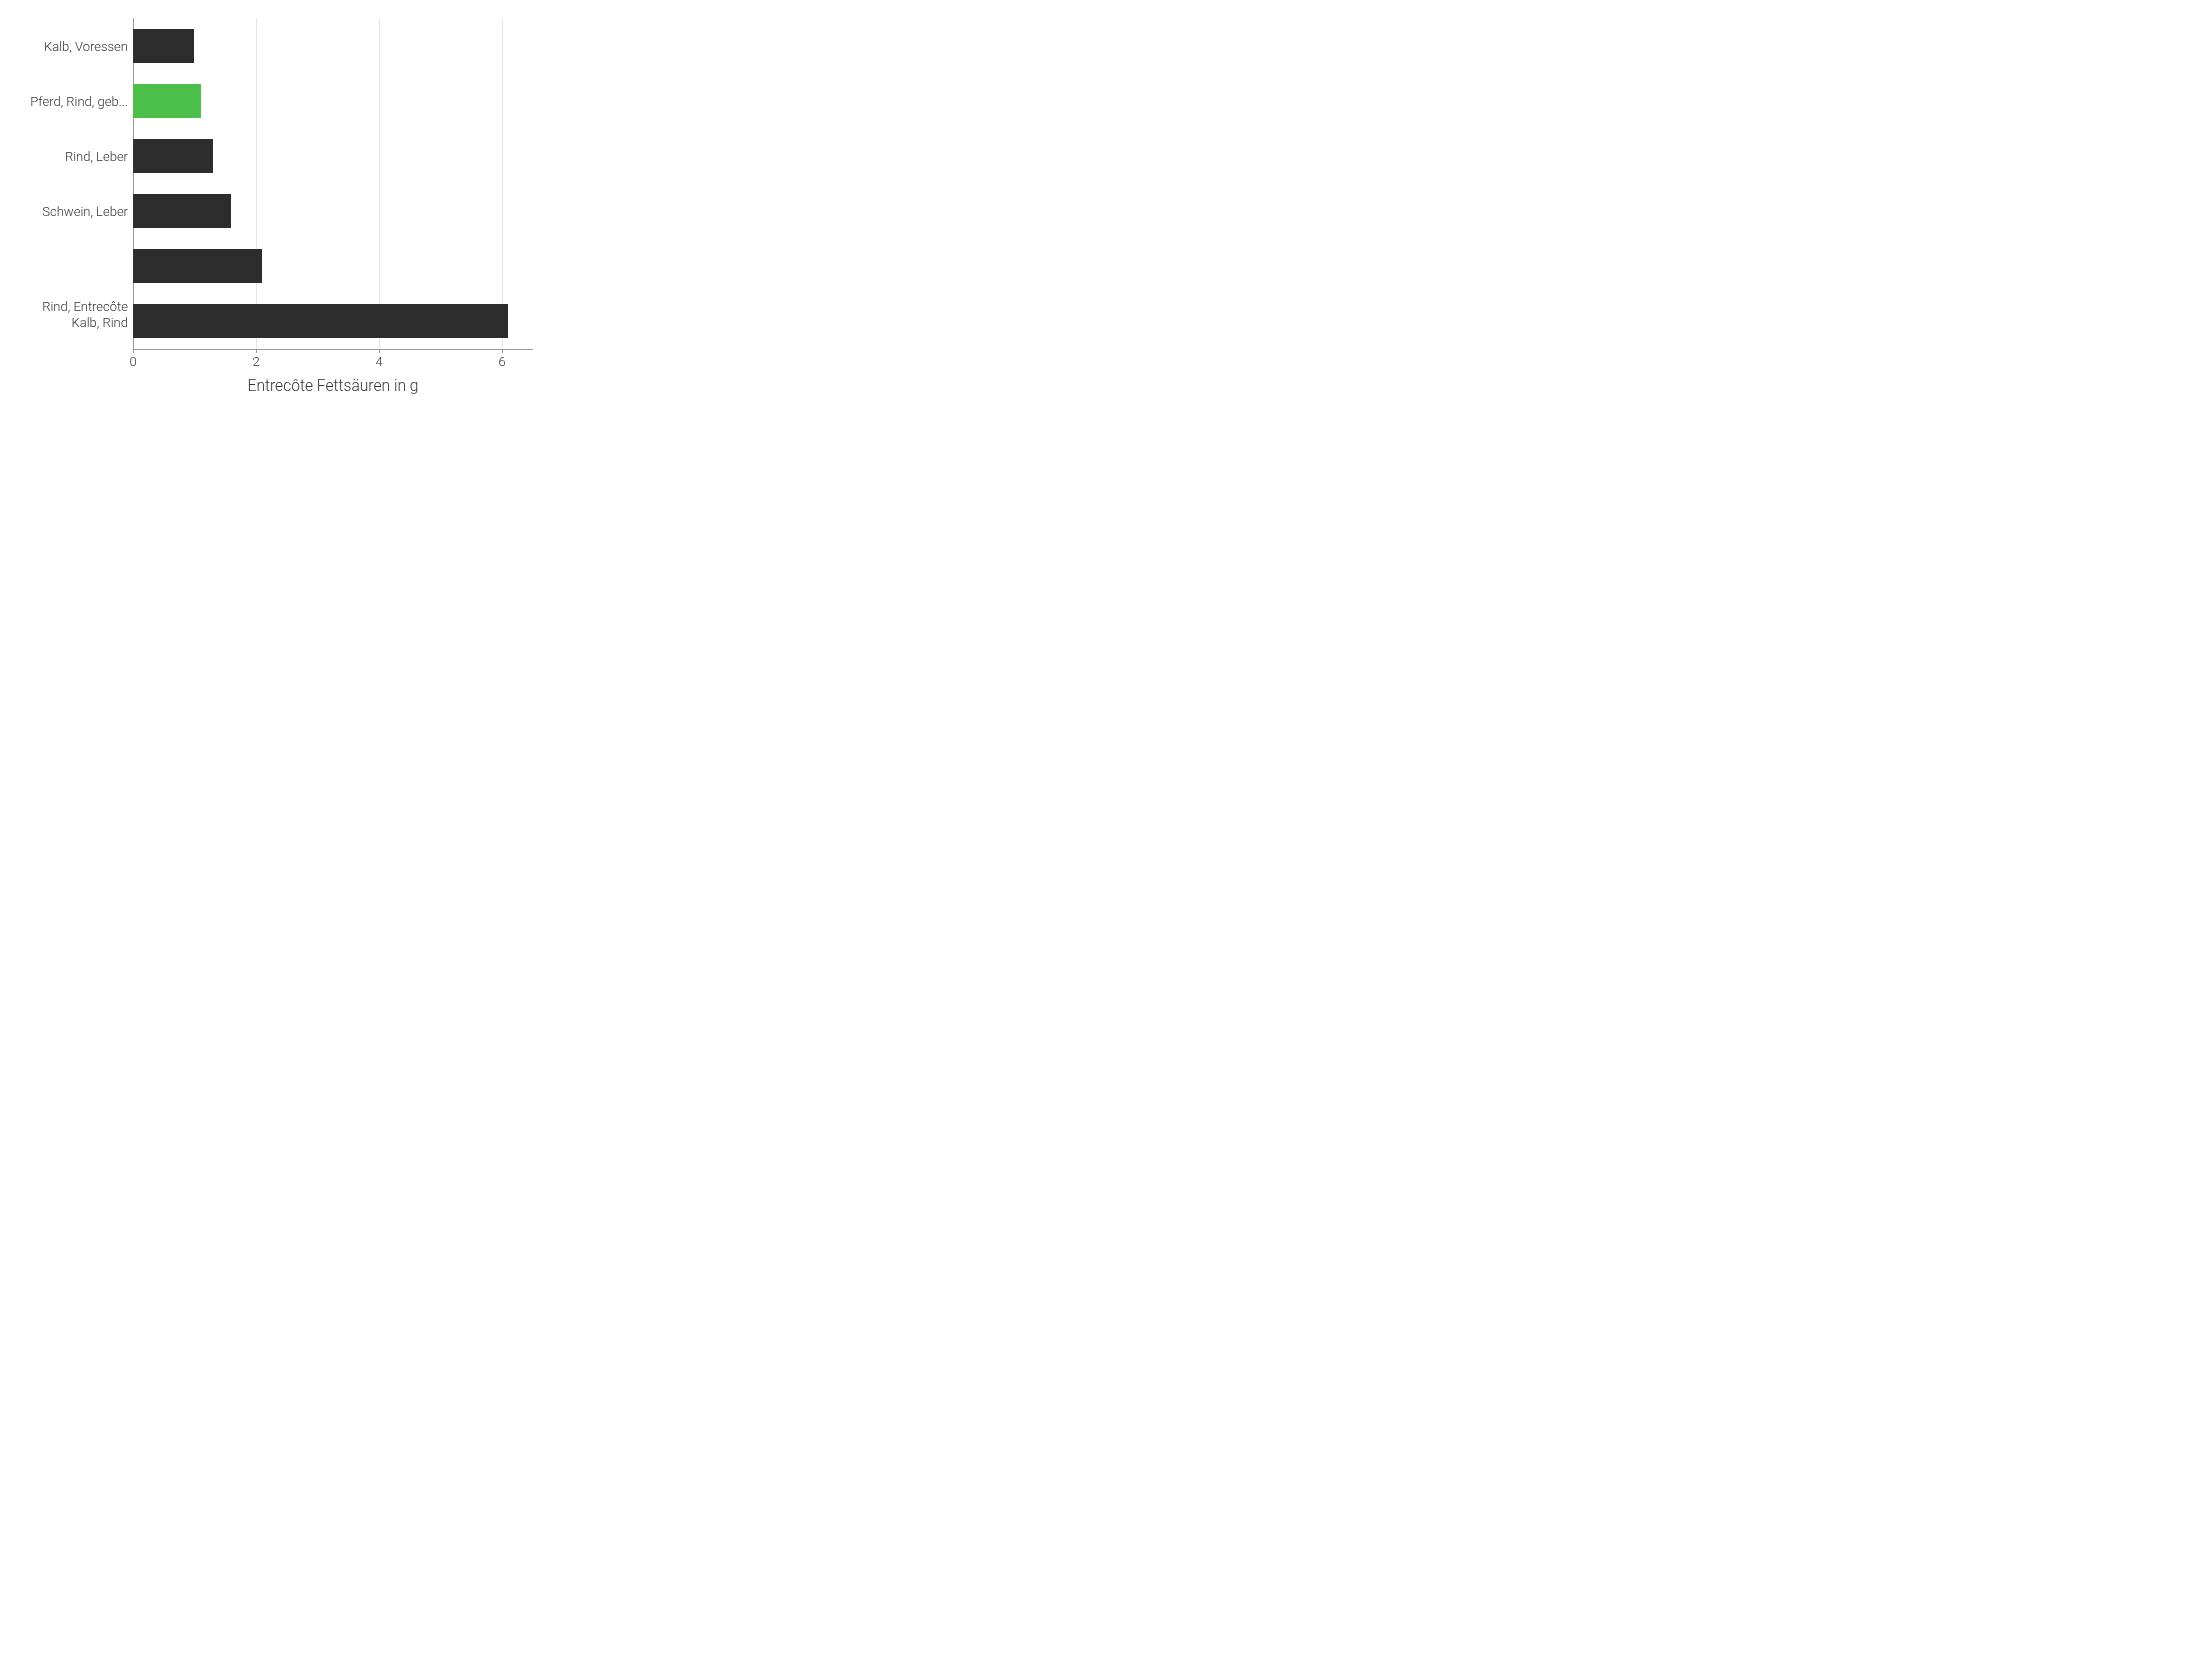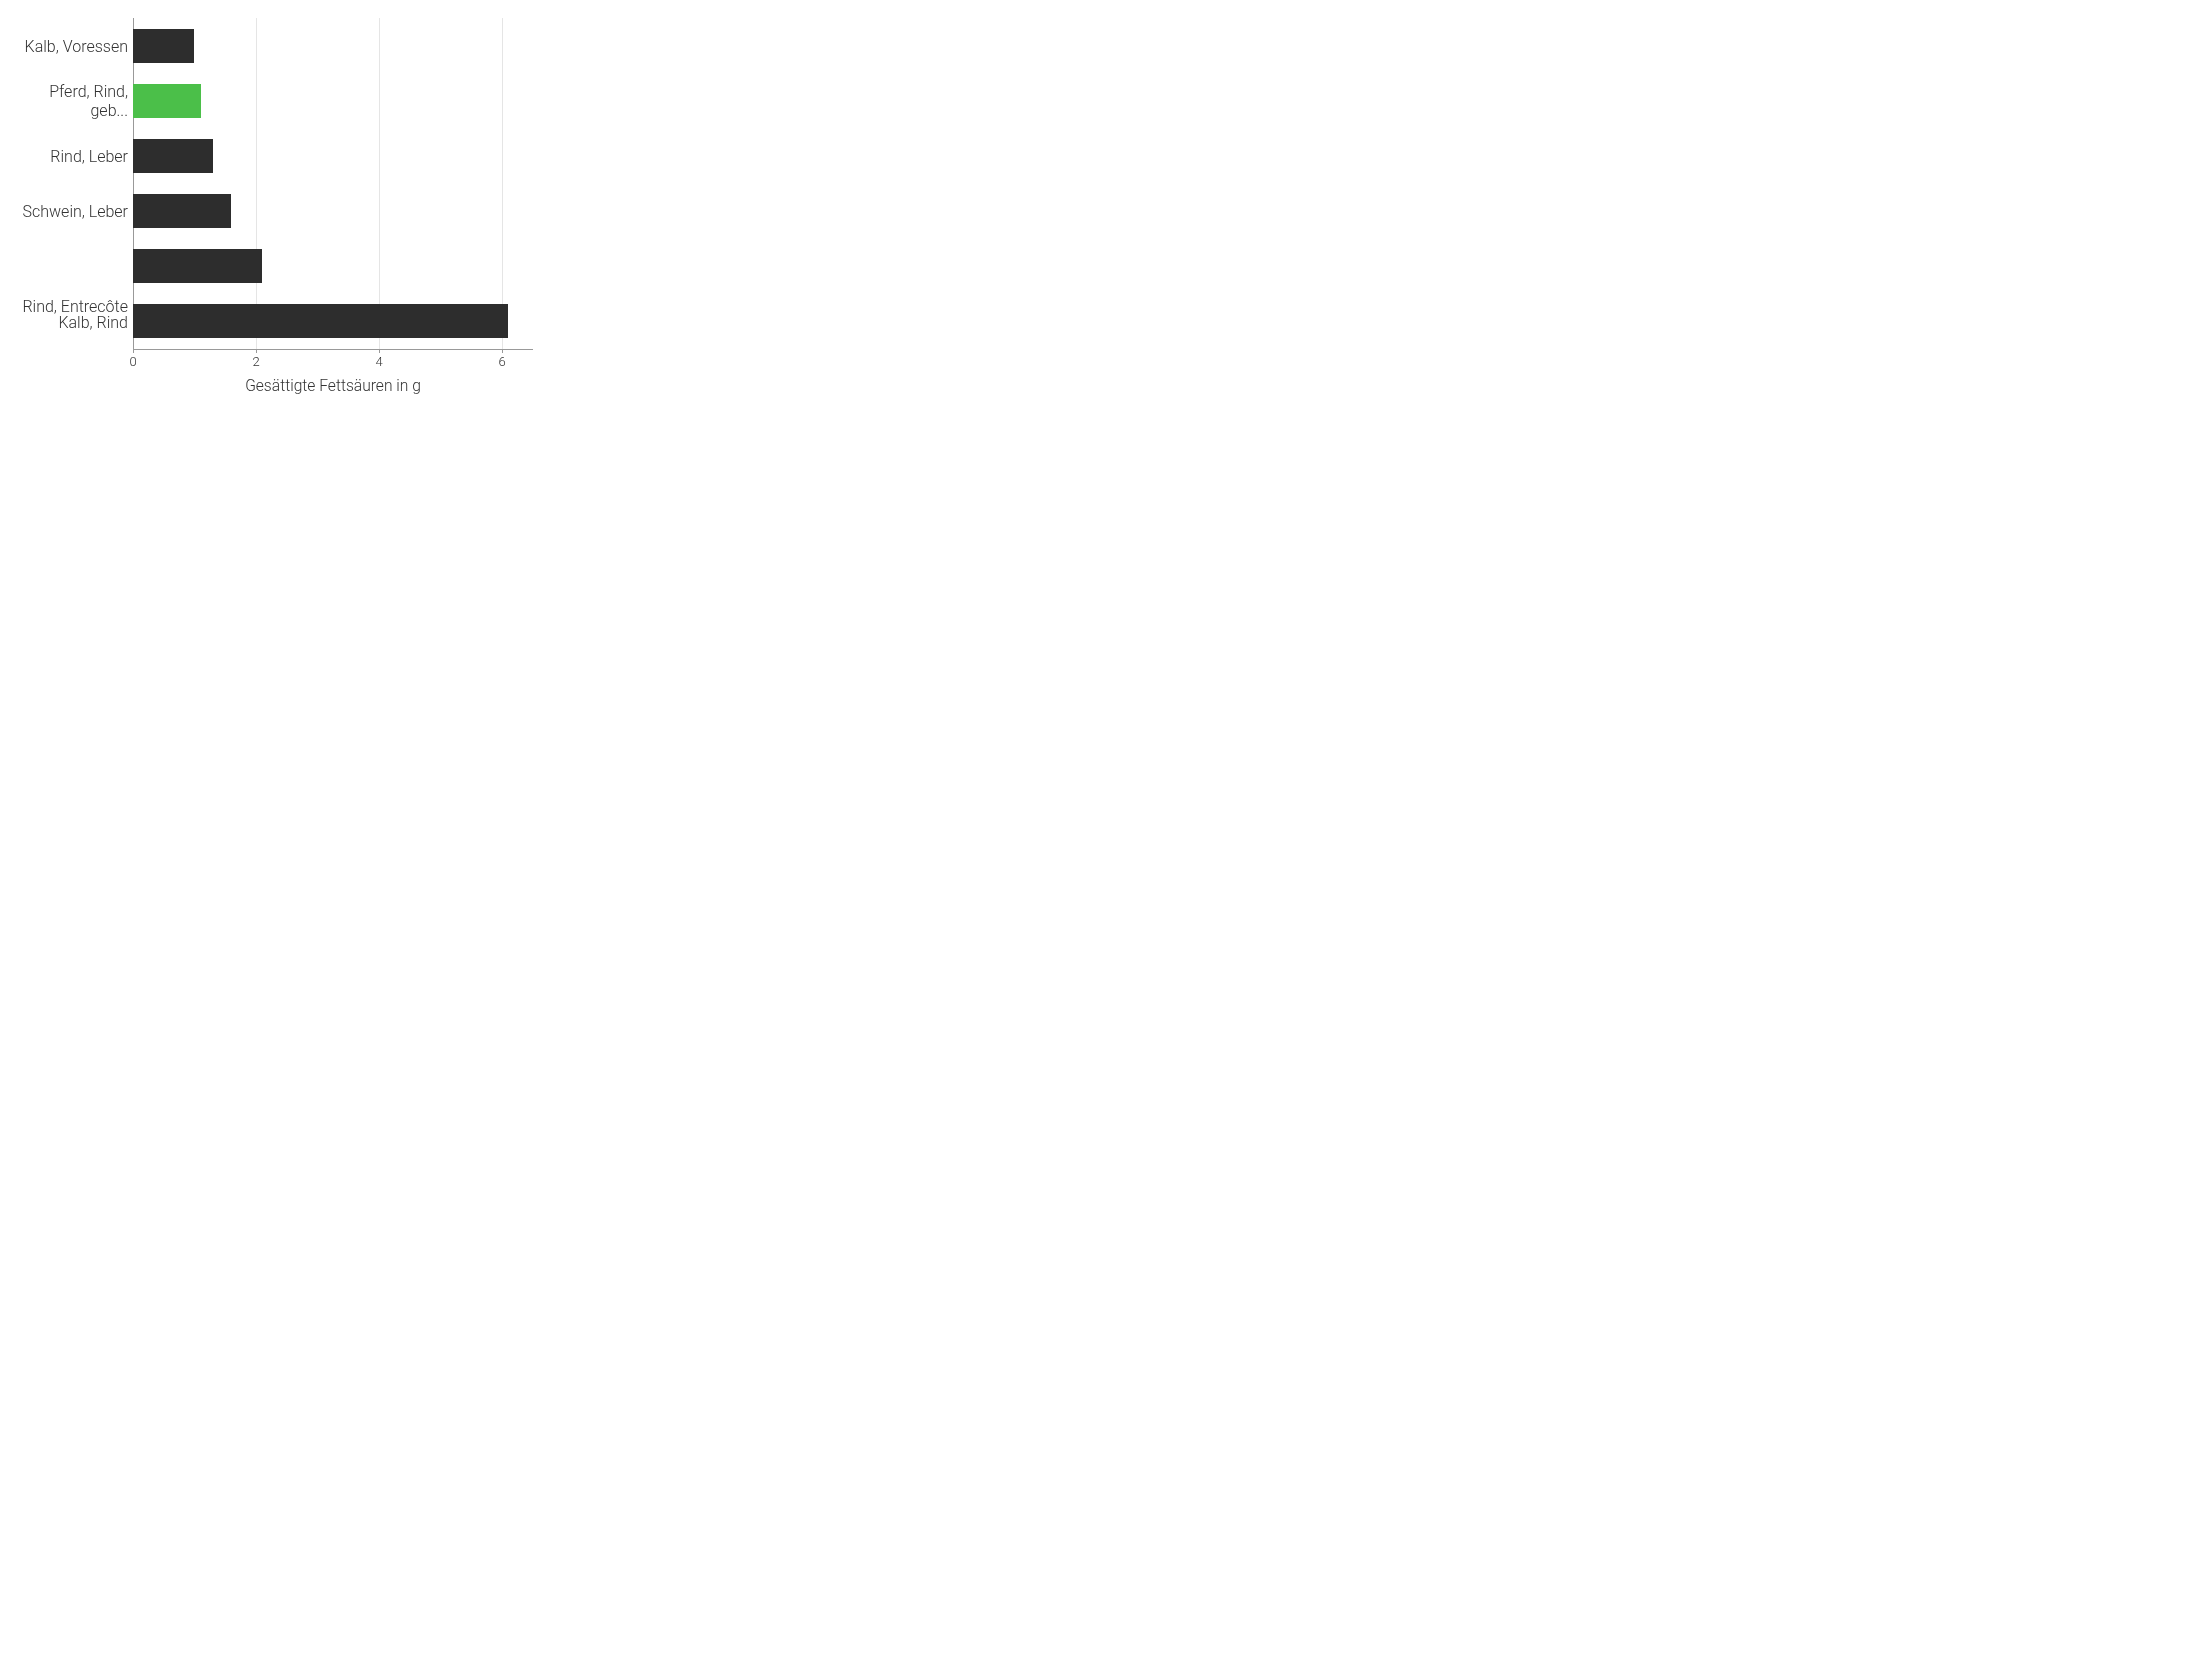--- a/index.html
+++ b/index.html
@@ -52,21 +52,21 @@
     background: #2d2d2d;
   }
   .bar.highlight {
     background: #4bbf49;
   }
   .y-tick-label {
     position: absolute;
     right: 423px; 
     width: 119px;
     text-align: right;
-    font-size: 16px;
+    font-size: 13px;
     color: #333;
     transform: translateY(-50%);
   }
   .x-tick-label {
     position: absolute;
     top: 354px;
     font-size: 13px;
     color: #333;
     transform: translateX(-50%);
     text-align: center;
@@ -119,15 +119,15 @@
   <div class="x-tick-mark" style="left:133px;"></div>
   <div class="x-tick-mark" style="left:256px;"></div>
   <div class="x-tick-mark" style="left:379px;"></div>
   <div class="x-tick-mark" style="left:502px;"></div>
 
   <div class="x-tick-label" style="left:133px;">0</div>
   <div class="x-tick-label" style="left:256px;">2</div>
   <div class="x-tick-label" style="left:379px;">4</div>
   <div class="x-tick-label" style="left:502px;">6</div>
 
-  <div class="x-axis-title">Gesättigte Fettsäuren in g</div>
+  <div class="x-axis-title">Entrecôte Fettsäuren in g</div>
 </div>
 
 
 </body></html>

